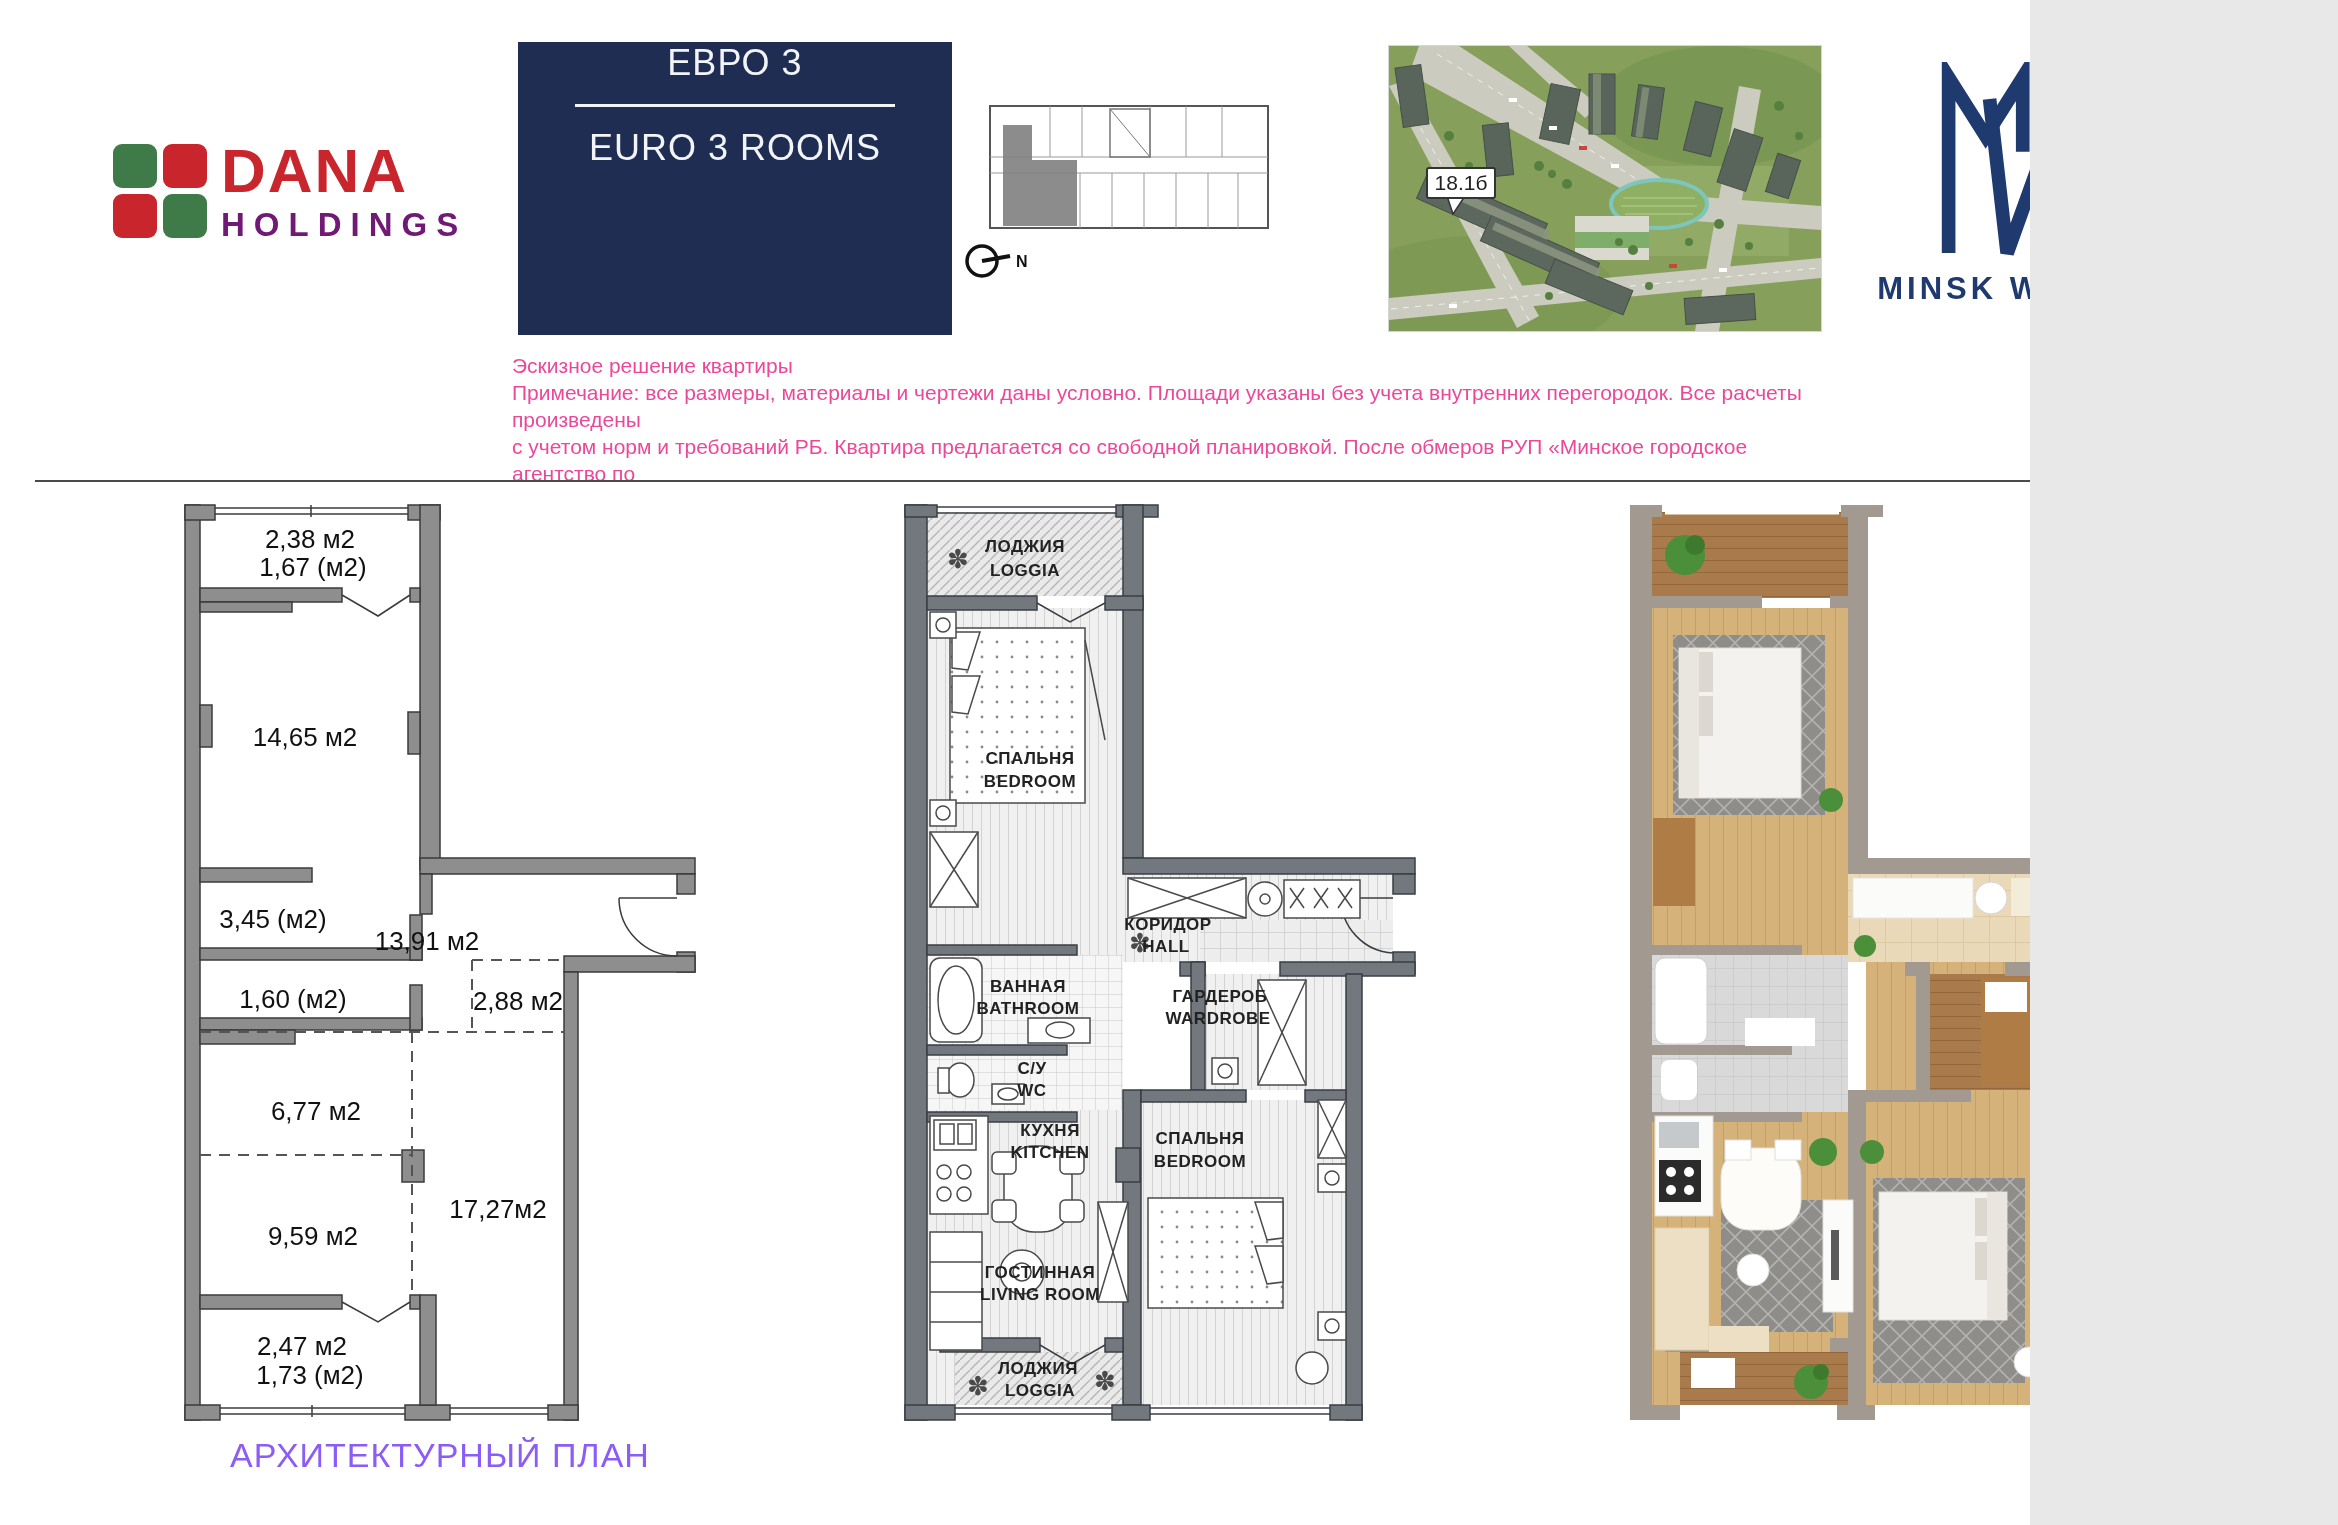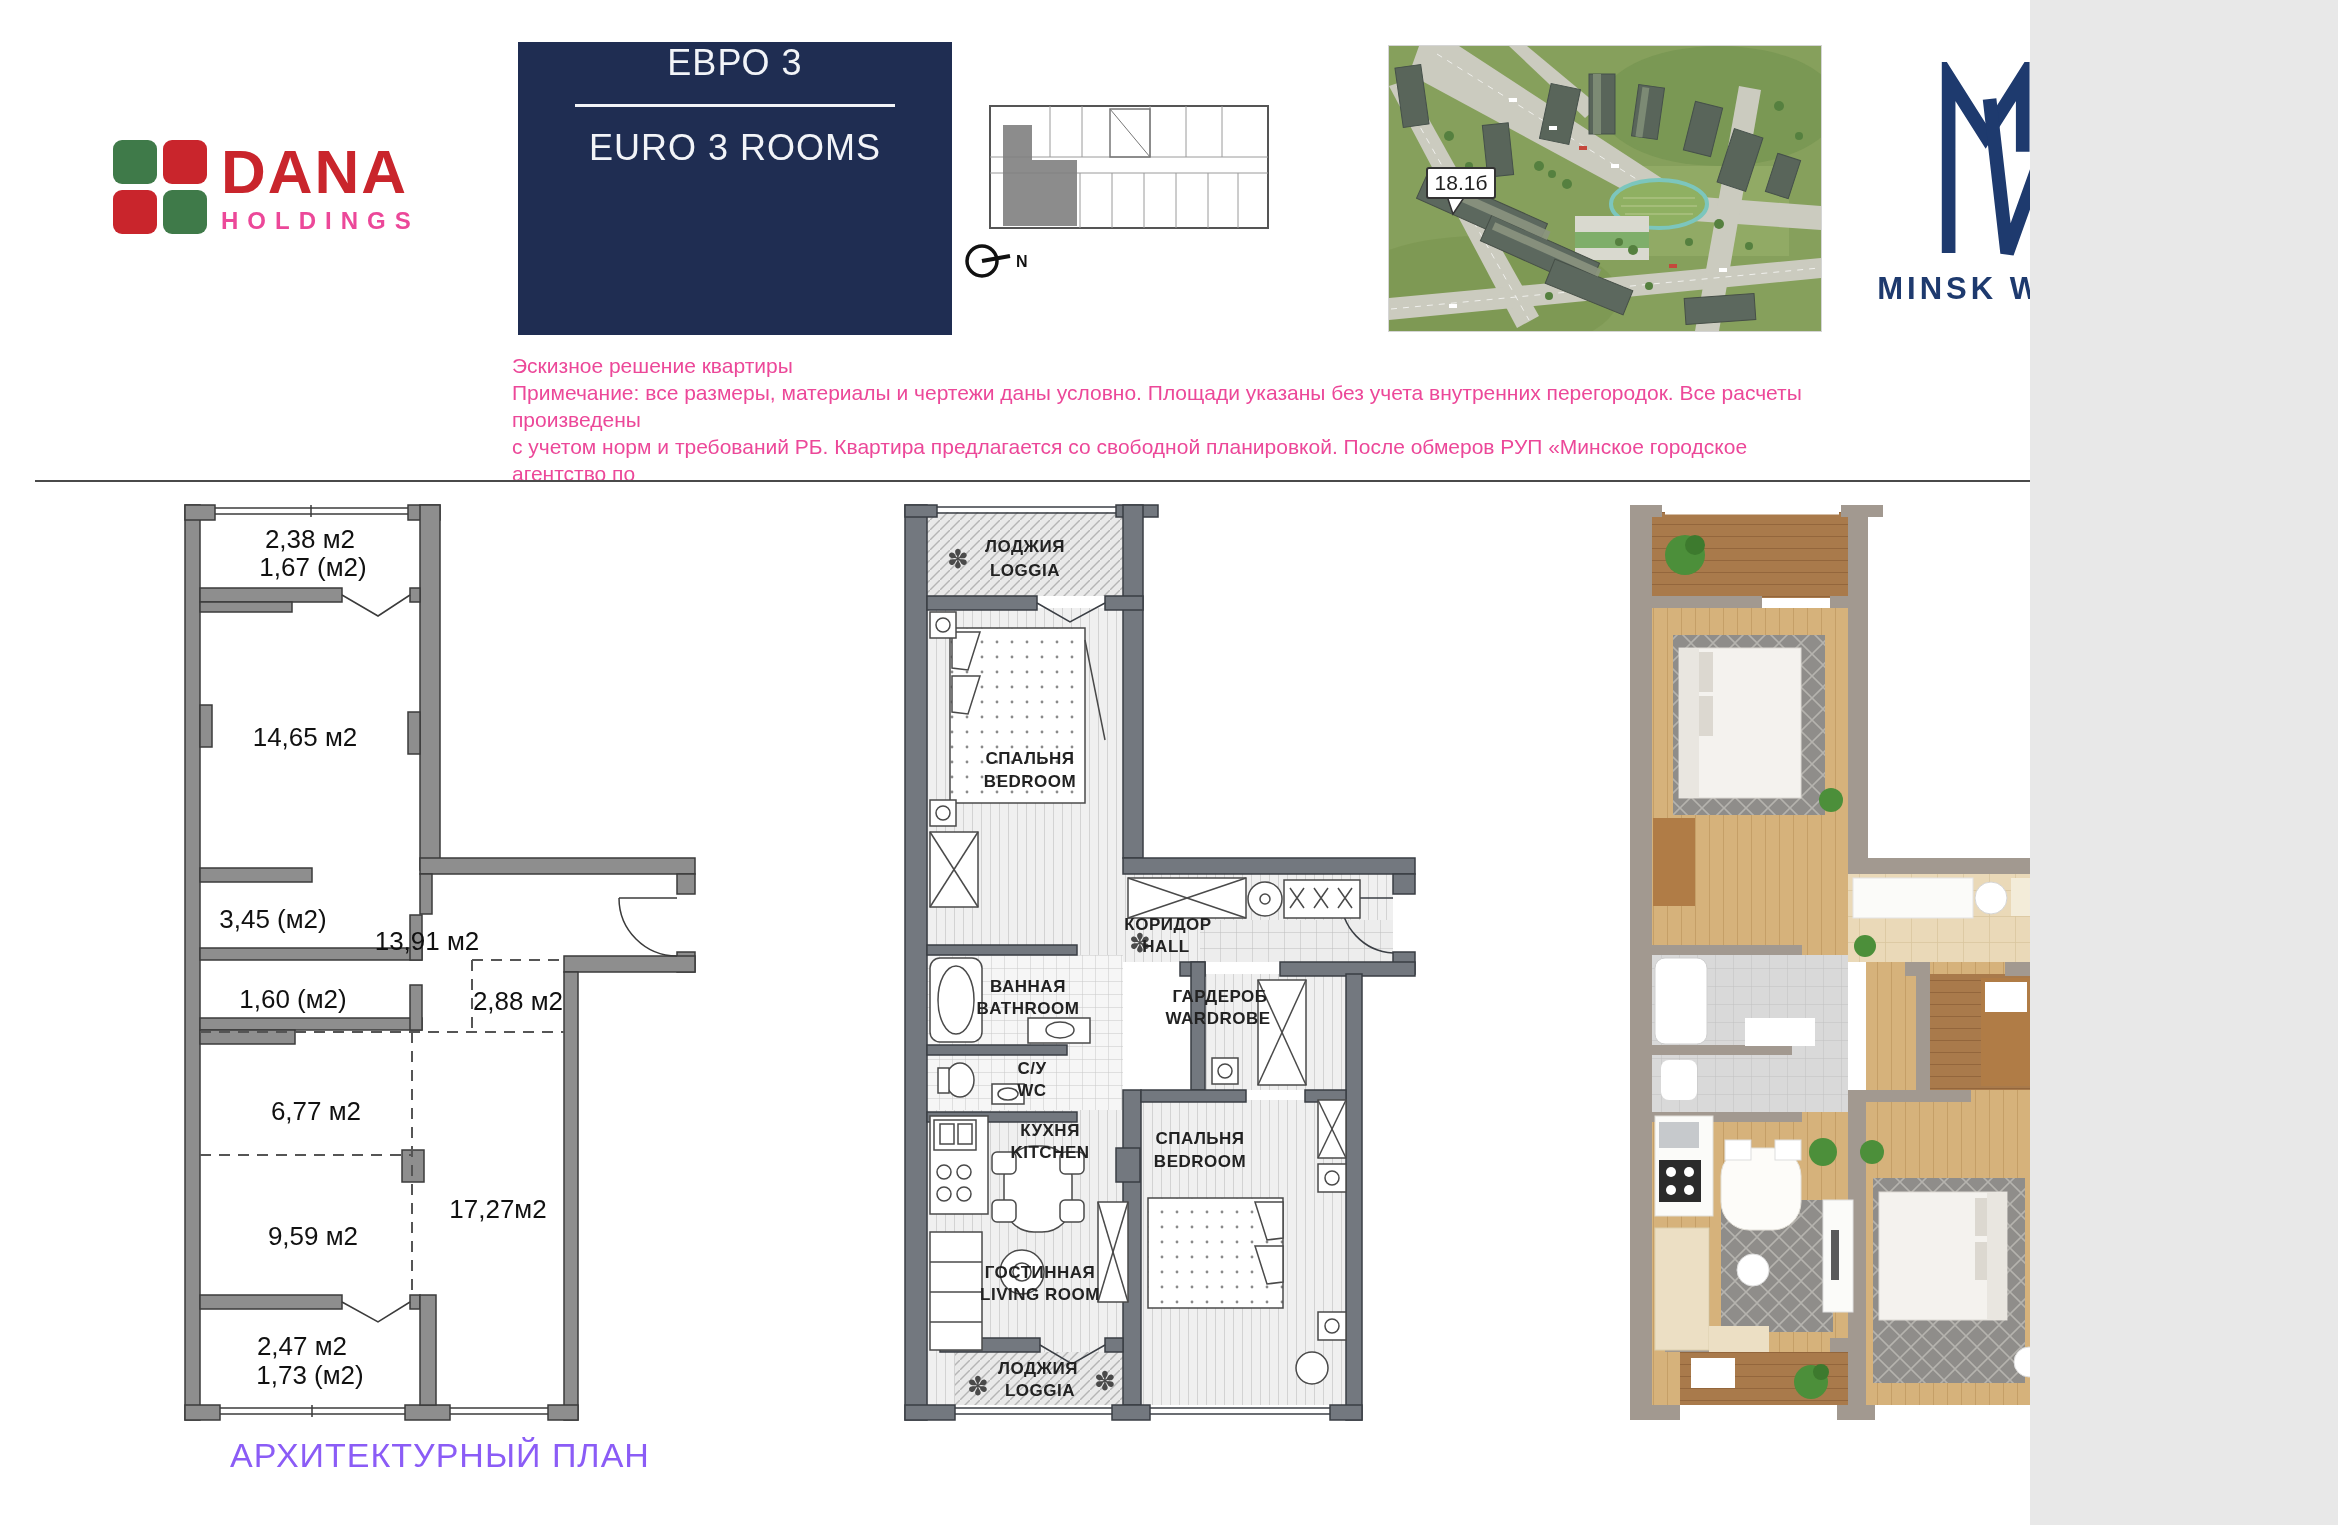--- a/index.html
+++ b/index.html
@@ -5,21 +5,21 @@
   html,body{margin:0;padding:0;background:#e8e8e8;}
   .page{position:relative;width:2030px;height:1525px;background:#ffffff;overflow:hidden;
         font-family:"Liberation Sans","DejaVu Sans",sans-serif;color:#111;}
   
   .dana{position:absolute;left:113px;top:140px;display:flex;align-items:center;gap:14px;}
   .dana-squares{display:grid;grid-template-columns:44px 44px;grid-template-rows:44px 44px;gap:6px;}
   .dana-squares span{border-radius:9px;display:block;}
   .sq-g{background:#3f7a49;} .sq-r{background:#c9252c;}
   .dana-text{display:flex;flex-direction:column;line-height:1;}
   .dana-brand{font-size:62px;font-weight:bold;color:#c9252c;letter-spacing:2px;}
-  .dana-sub{font-size:24px;font-weight:bold;color:#ec4899;letter-spacing:9px;margin-top:6px;}
+  .dana-sub{font-size:33px;font-weight:bold;color:#701a75;letter-spacing:9px;margin-top:6px;}
   .unit-card{position:absolute;left:518px;top:42px;width:434px;height:293px;background:#1f2d52;
              display:flex;flex-direction:column;align-items:center;}
   .unit-title{color:#f2f4f8;font-size:36px;letter-spacing:1px;}
   .unit-divider{width:320px;height:3px;background:#f2f4f8;margin:20px 0;}
   .miniplan{position:absolute;left:960px;top:95px;}
   .aerial{position:absolute;left:1388px;top:45px;border:1px solid #d5d5d5;}
   .mw{position:absolute;left:1897px;top:62px;width:230px;display:flex;flex-direction:column;align-items:center;}
   .mw-brand{font-size:31px;font-weight:bold;color:#1e3a6e;letter-spacing:4px;margin-top:14px;white-space:nowrap;}
   
   .note{position:absolute;left:512px;top:352px;width:1330px;font-size:21px;line-height:27px;color:#ec4899;}

